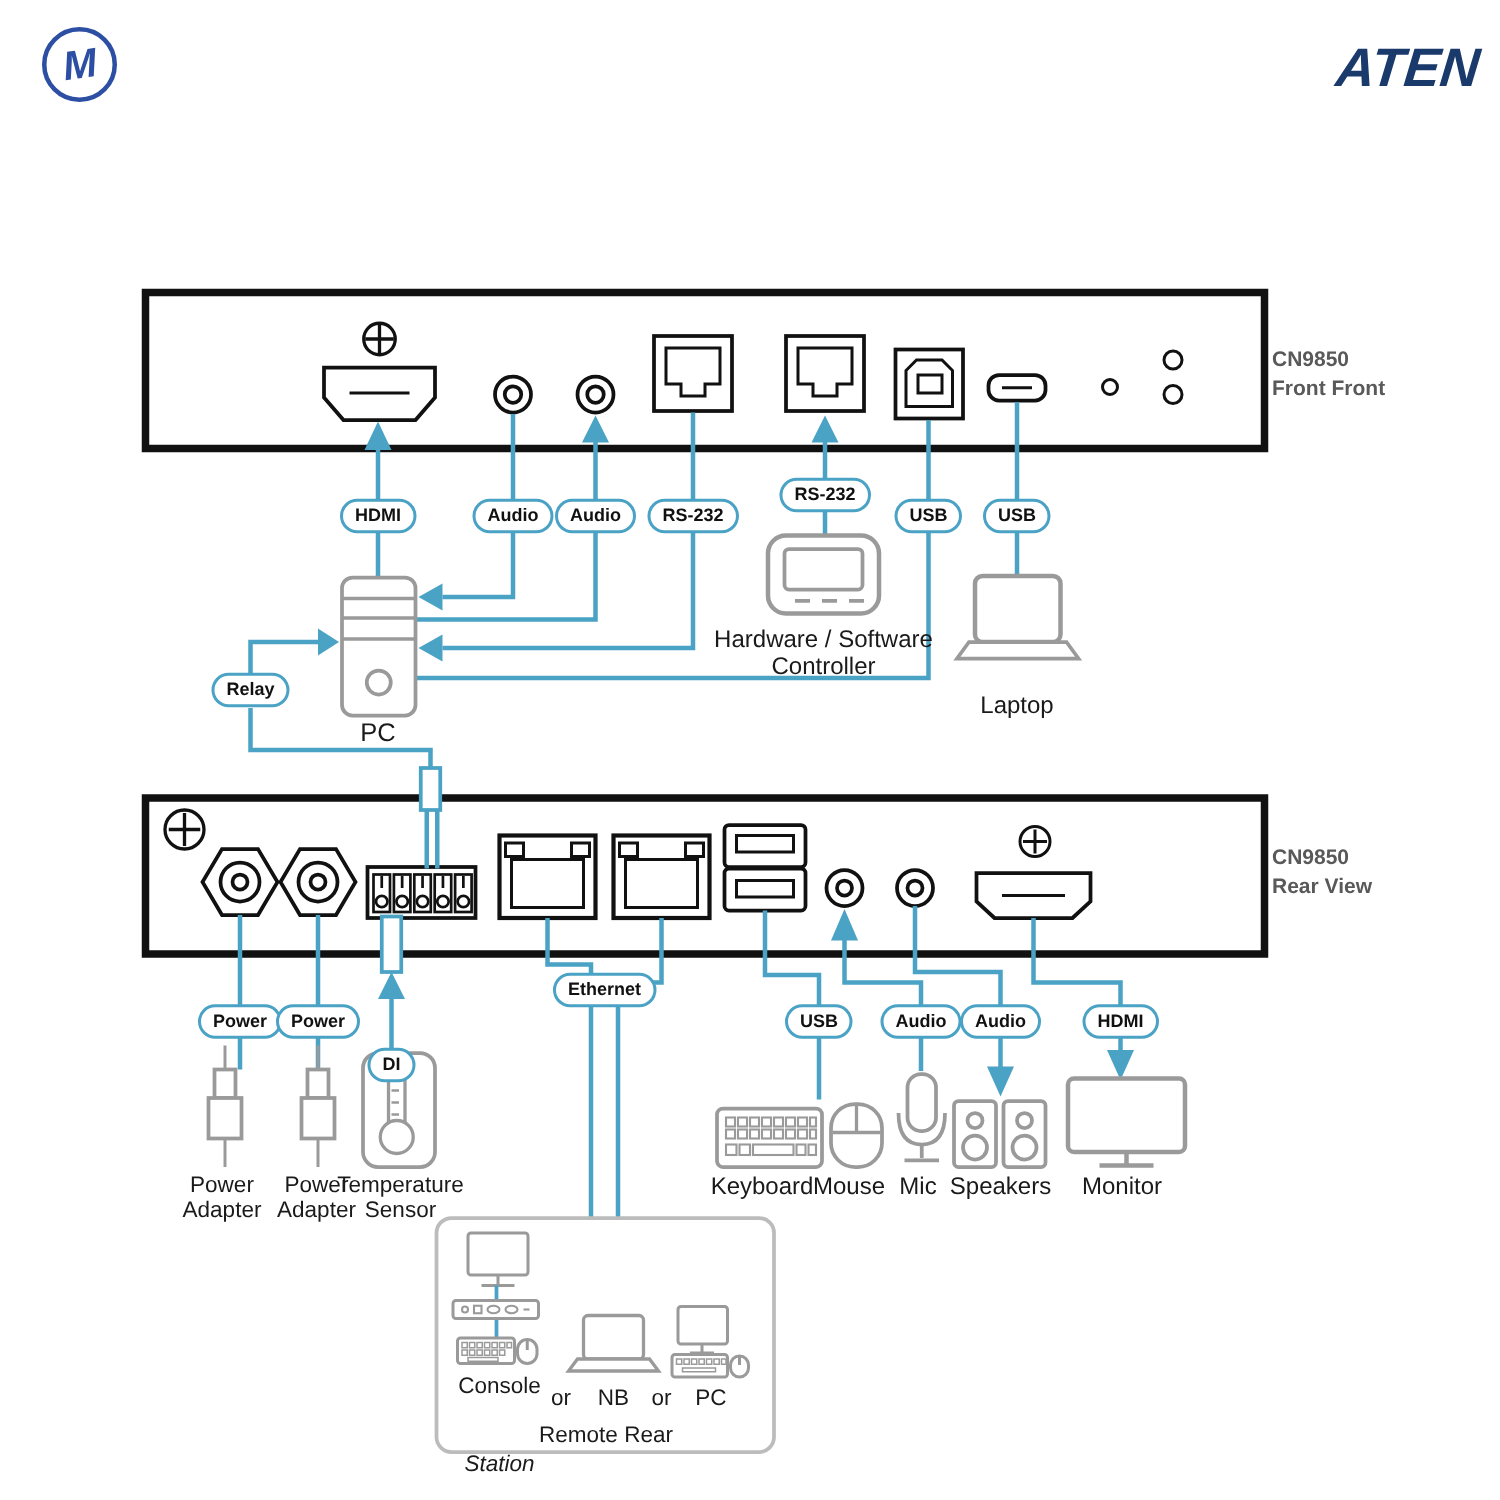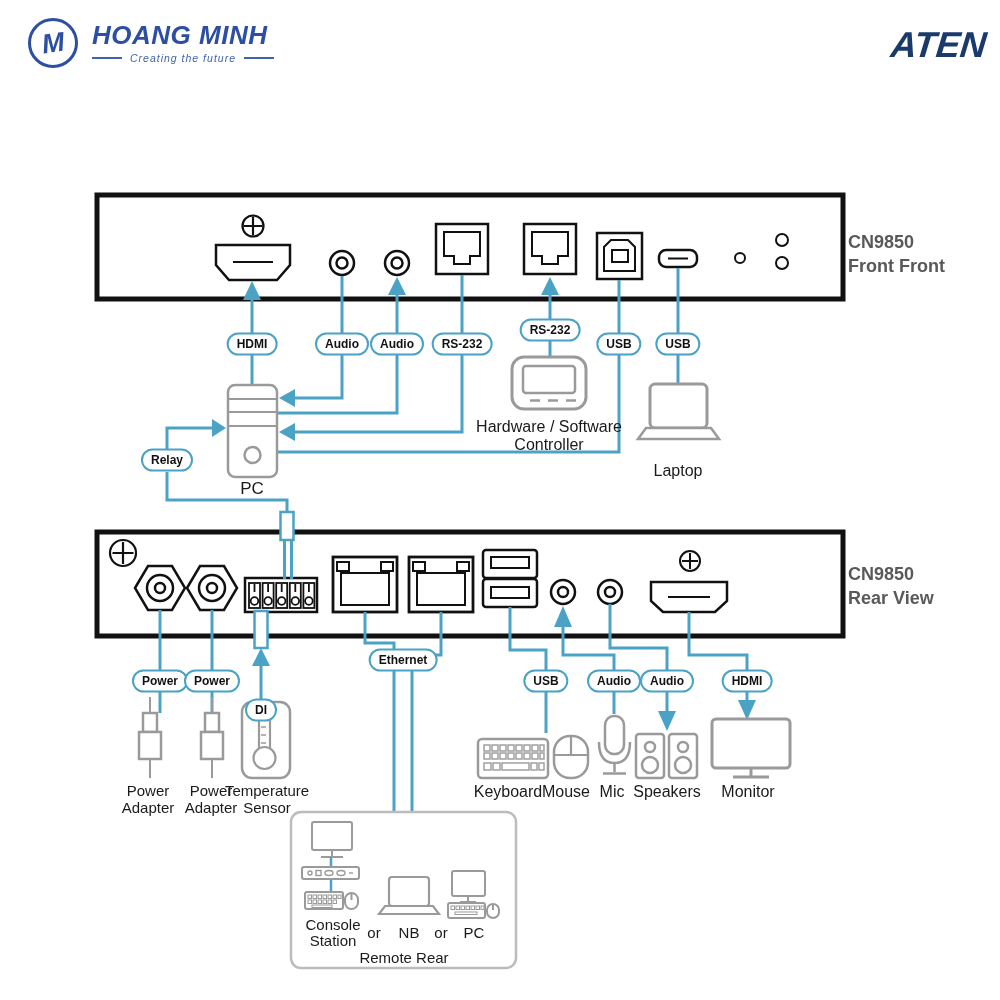--- a/index.html
+++ b/index.html
@@ -36,40 +36,32 @@
 
   
   .lbl {
     position:absolute; transform:translate(-50%,-50%); z-index:2;
     color:#1a1a1a; font-size:16px; white-space:nowrap;
   }
   .lbl.s15 { font-size:15px; }
   .lbl.s17 { font-size:17px; }
 
   .panel-title {
-    position:absolute; z-index:2; font-weight:bold; font-size:18px;
+    position:absolute; z-index:2; font-weight:bold; font-size:14px;
     color:#595959; line-height:1.35; white-space:nowrap;
   }
 </style>
 </head>
 <body>
 
 <div class="canvas">
 
   <div class="brand">
     <div class="brand-circle">
       <span>M</span>
-    </div>
-    <div>
-      <div class="brand-name">HOANG MINH</div>
-      <div class="brand-tagline">
-        <span class="dash"></span>
-        <span class="tg">Creating the future</span>
-        <span class="dash"></span>
-      </div>
     </div>
   </div>
 
   <div class="aten">
     <span>ATEN</span>
   </div>
 
   <svg class="diagram" viewBox="0 0 1000 1000" width="1000" height="1000">
 
     <rect x="97" y="195" width="746" height="104" fill="#ffffff" stroke="#111" stroke-width="5"></rect>
@@ -427,20 +419,20 @@
   <div class="lbl s15" style="left:267px; top:790px;">Temperature</div>
   <div class="lbl s15" style="left:267px; top:807px;">Sensor</div>
 
   <div class="lbl" style="left:508px; top:792px;">Keyboard</div>
   <div class="lbl" style="left:566px; top:792px;">Mouse</div>
   <div class="lbl" style="left:612px; top:792px;">Mic</div>
   <div class="lbl" style="left:667px; top:792px;">Speakers</div>
   <div class="lbl" style="left:748px; top:792px;">Monitor</div>
 
   <div class="lbl s15" style="left:333px; top:924px;">Console</div>
-  <div class="lbl s15" style="left:333px; top:940px;">Station</div>
+  <div class="lbl s15" style="left:333px; top:976px;font-style:italic;">Station</div>
   <div class="lbl s15" style="left:374px; top:932px;">or</div>
   <div class="lbl s15" style="left:409px; top:932px;">NB</div>
   <div class="lbl s15" style="left:441px; top:932px;">or</div>
   <div class="lbl s15" style="left:474px; top:932px;">PC</div>
   <div class="lbl s15" style="left:404px; top:957px;">Remote Rear</div>
 
 </div>
 
 </body></html>

